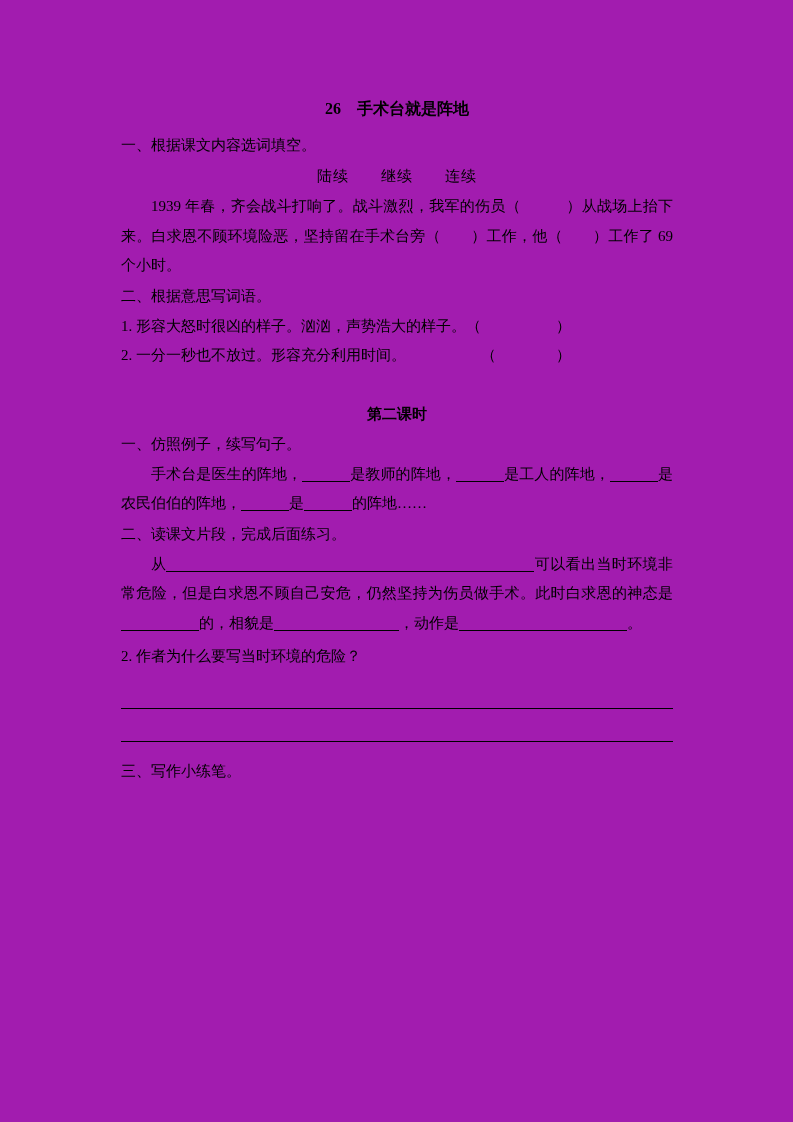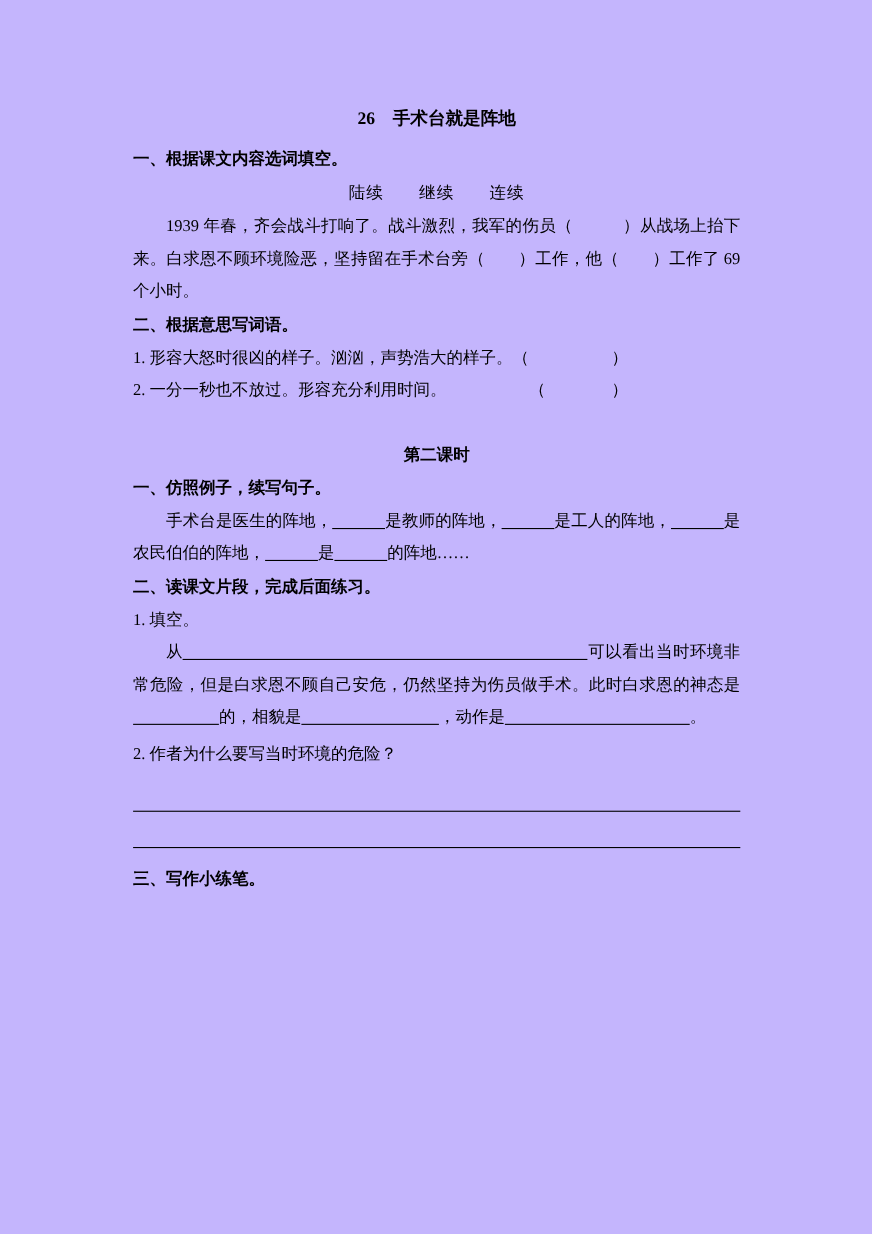--- a/index.html
+++ b/index.html
@@ -5,21 +5,21 @@
   html, body {
     margin: 0;
     padding: 0;
     background: #ffffff;
   }
   .page {
     position: relative;
     width: 793px;
     height: 1122px;
     box-sizing: border-box;
-    background: #c4b5fd;
+    background: #a21caf;
     padding: 96px 120px 0 121px;
     font-family: "Liberation Serif", "DejaVu Serif", serif;
     font-size: 15px;
     color: #000000;
     overflow: hidden;
   }
   .title {
     font-size: 16px;
     font-weight: bold;
     text-align: center;
@@ -29,21 +29,21 @@
   .session-heading {
     font-weight: bold;
     text-align: center;
     line-height: 30px;
     margin: 0;
   }
   .session2 {
     margin-top: 28px;
   }
   .sec-heading {
-    font-weight: bold;
+    font-weight: normal;
     line-height: 31px;
     margin: 0;
     text-align: left;
   }
   .options-line {
     text-align: center;
     line-height: 31px;
     letter-spacing: 1px;
   }
   .para {
@@ -96,21 +96,20 @@
 
   <div class="session-heading session2">第二课时</div>
 
   <div class="sec-heading">一、仿照例子，续写句子。</div>
 
   <p class="para indent"><span>手术台是医生的阵地，</span><span class="blank" style="width: 48px;"></span><span>是教师的阵地，</span><span class="blank" style="width: 48px;"></span><span>是工人的阵地，</span><span class="blank" style="width: 48px;"></span><span>是农民伯伯的阵地，</span><span class="blank" style="width: 48px;"></span><span>是</span><span class="blank" style="width: 48px;"></span><span>的阵地……</span></p>
 
   <div class="sec-heading">二、读课文片段，完成后面练习。</div>
 
 
-  <p class="para">1. 填空。</p>
 
   <p class="para indent"><span>从</span><span class="blank" style="width: 368px;"></span><span>可以看出当时环境非常危险，但是白求恩不顾自己安危，仍然坚持为伤员做手术。此时白求恩的神态是</span><span class="blank" style="width: 78px;"></span><span>的，相貌是</span><span class="blank" style="width: 125px;"></span><span>，动作是</span><span class="blank" style="width: 168px;"></span><span>。</span></p>
 
   <p class="para q-gap">2. 作者为什么要写当时环境的危险？</p>
 
   <div class="answer-line"></div>
   <div class="answer-line"></div>
 
   <div class="sec-heading sec-gap">三、写作小练笔。</div>
 

